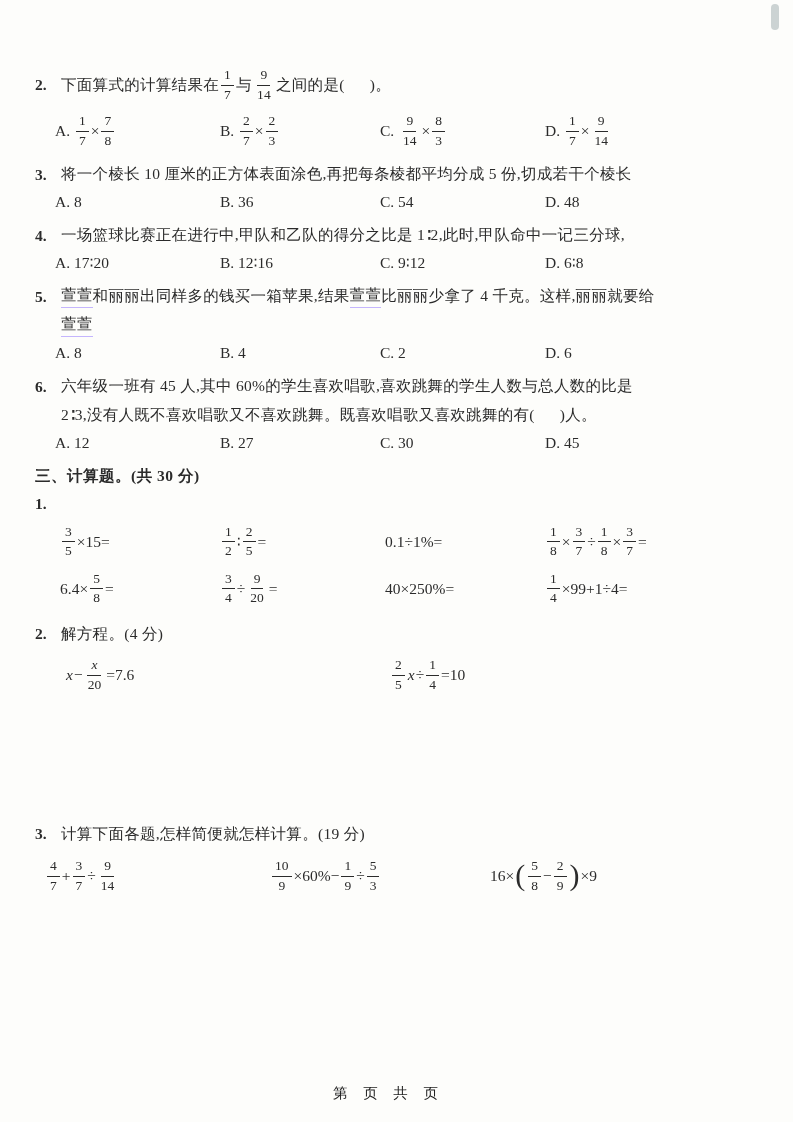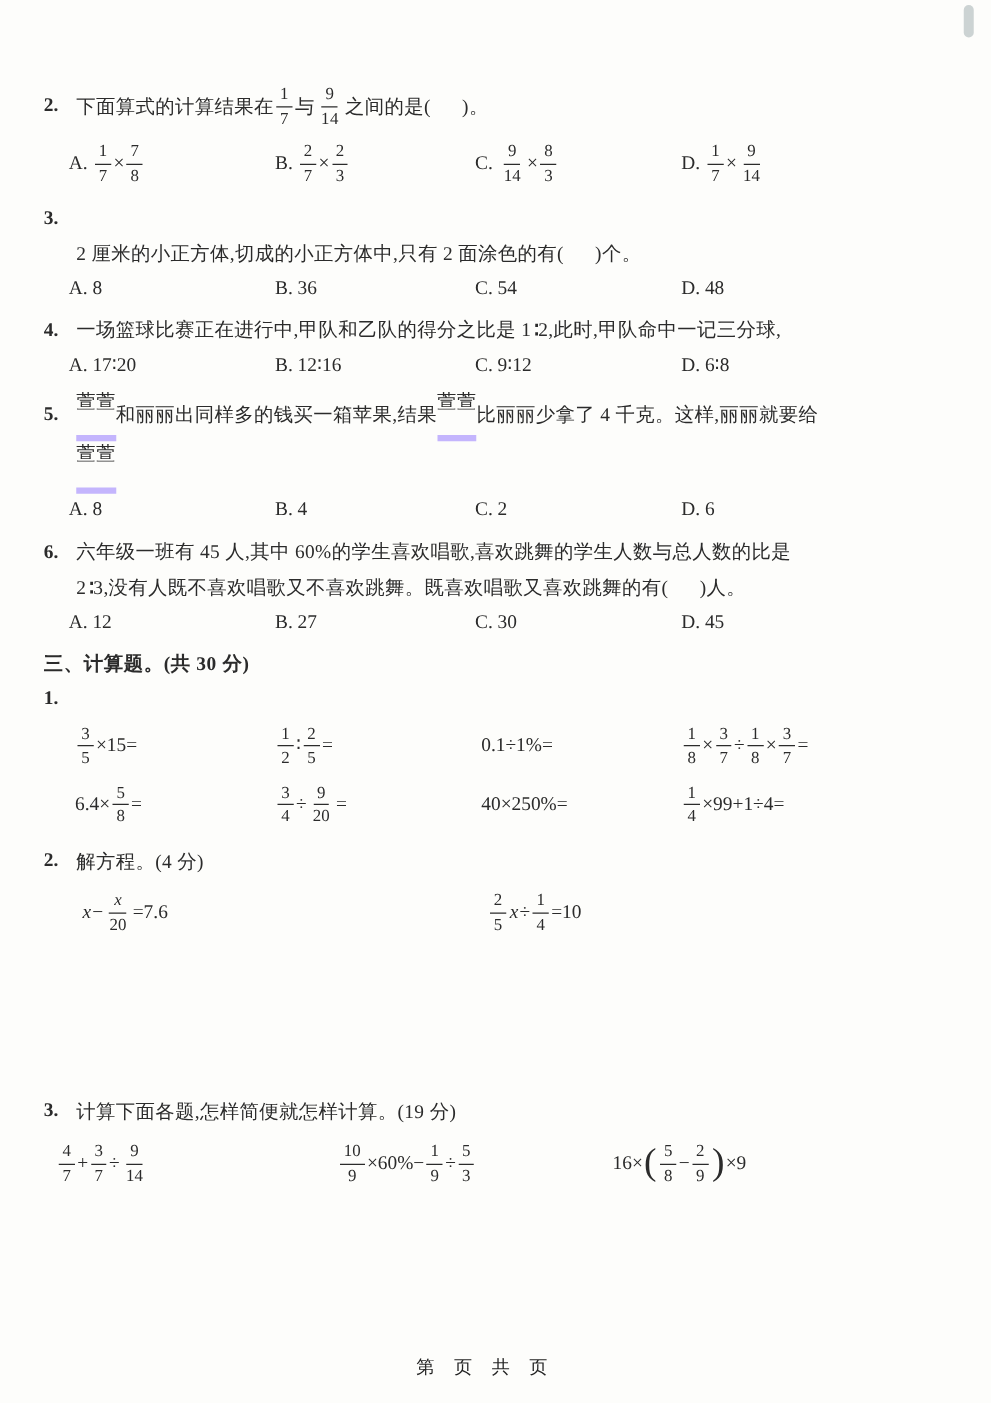--- a/index.html
+++ b/index.html
@@ -33,21 +33,21 @@
   .opts.tall { min-height:46px; }
 
   
   .mline { display:flex; align-items:center; flex-wrap:nowrap; }
   .mrun { white-space:pre; }
   .frac { display:inline-flex; flex-direction:column; align-items:center; margin:0 2px; line-height:1.05; }
   .frac .num { padding:0 3px 2px; border-bottom:1px solid #2b2b2b; font-size:13.5px; }
   .frac .den { padding:2px 3px 0; font-size:13.5px; }
   .var { font-style:italic; padding:0 1px; font-family:"Liberation Serif",serif; }
   .bigparen { font-size:30px; font-weight:300; line-height:1; margin:0 1px; position:relative; top:-1px; }
-  .uname { border-bottom:5px solid #c4b5fd; padding-bottom:16px; }
+  .uname { border-bottom:1px solid #c4b5fd; padding-bottom:1px; }
 
   
   .sec-heading { font-weight:bold; min-height:28px; display:flex; align-items:center; margin-top:4px; letter-spacing:0.5px; }
   .sub-line { display:flex; align-items:center; min-height:28px; letter-spacing:0.3px; }
   .subnum { width:26px; flex:none; font-weight:bold; letter-spacing:0; }
 
   .calc-row {
     display:grid; grid-template-columns:160px 165px 160px 1fr;
     padding-left:25px; align-items:center; height:47px;
   }
@@ -136,24 +136,22 @@
             <span class="num">9</span>
             <span class="den">14</span>
           </span>
         </span>
     </div>
   </div>
 
   <div class="q">
     <div class="q-line">
       <span class="qnum">3.</span>
-    </div>
-    <div class="q-line cont">
-      <span class="mline">
-          <span class="mrun">2 厘米的小正方体,切成的小正方体中,只有 2 面涂色的有(      )个。</span>
+      <span class="mline">
+          <span class="mrun">将一个棱长 10 厘米的正方体表面涂色,再把每条棱都平均分成 5 份,切成若干个棱长</span>
         </span>
     </div>
     <div class="opts">
       <span class="mline">
           <span class="mrun">A. 8</span>
         </span>
       <span class="mline">
           <span class="mrun">B. 36</span>
         </span>
       <span class="mline">

